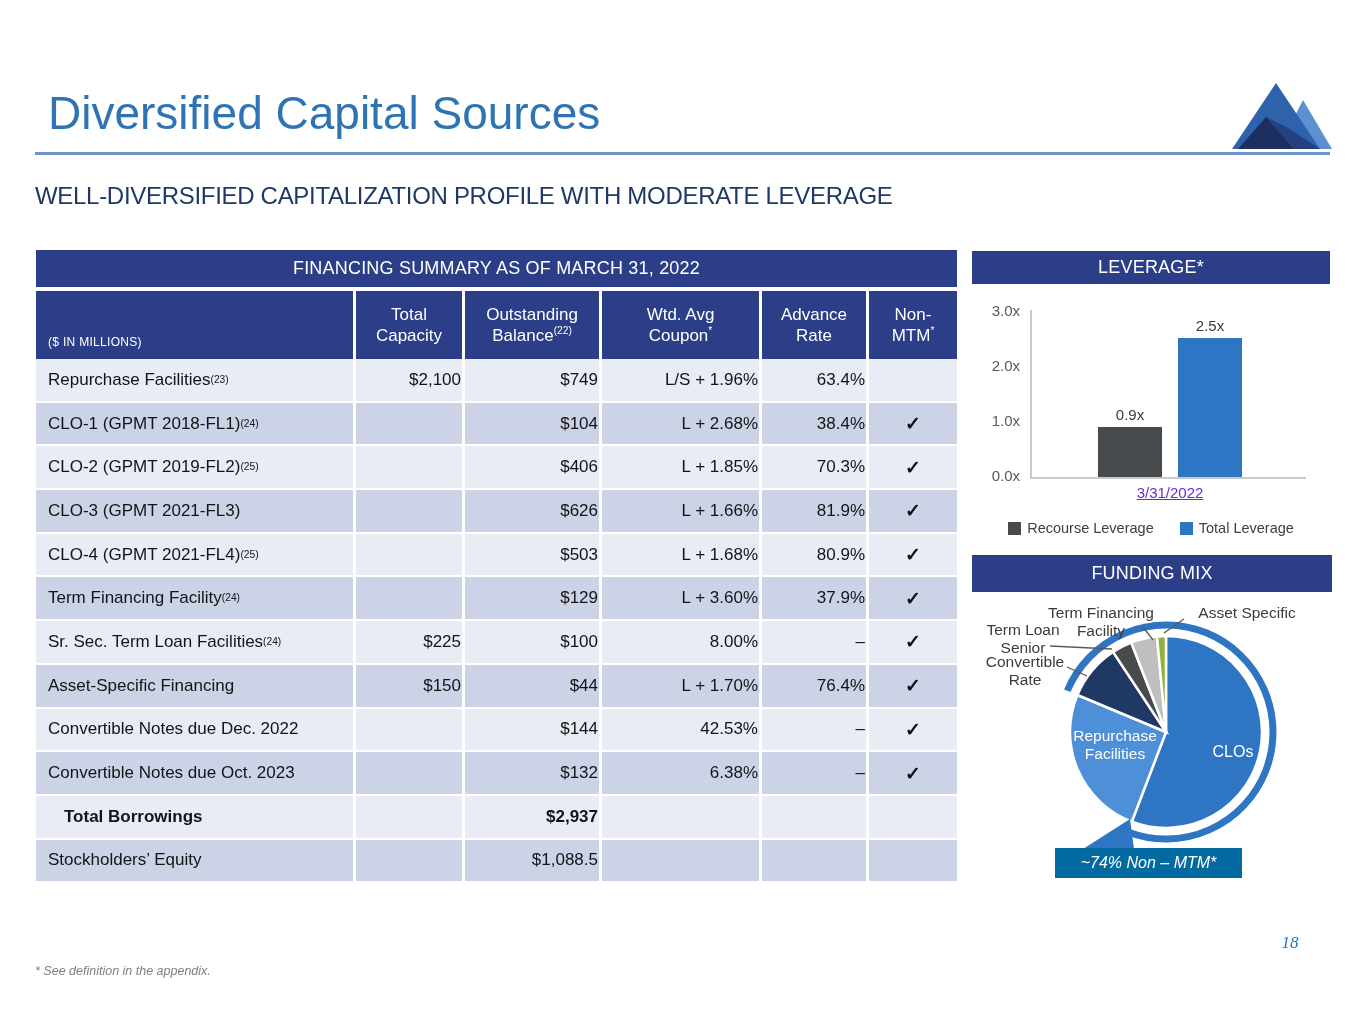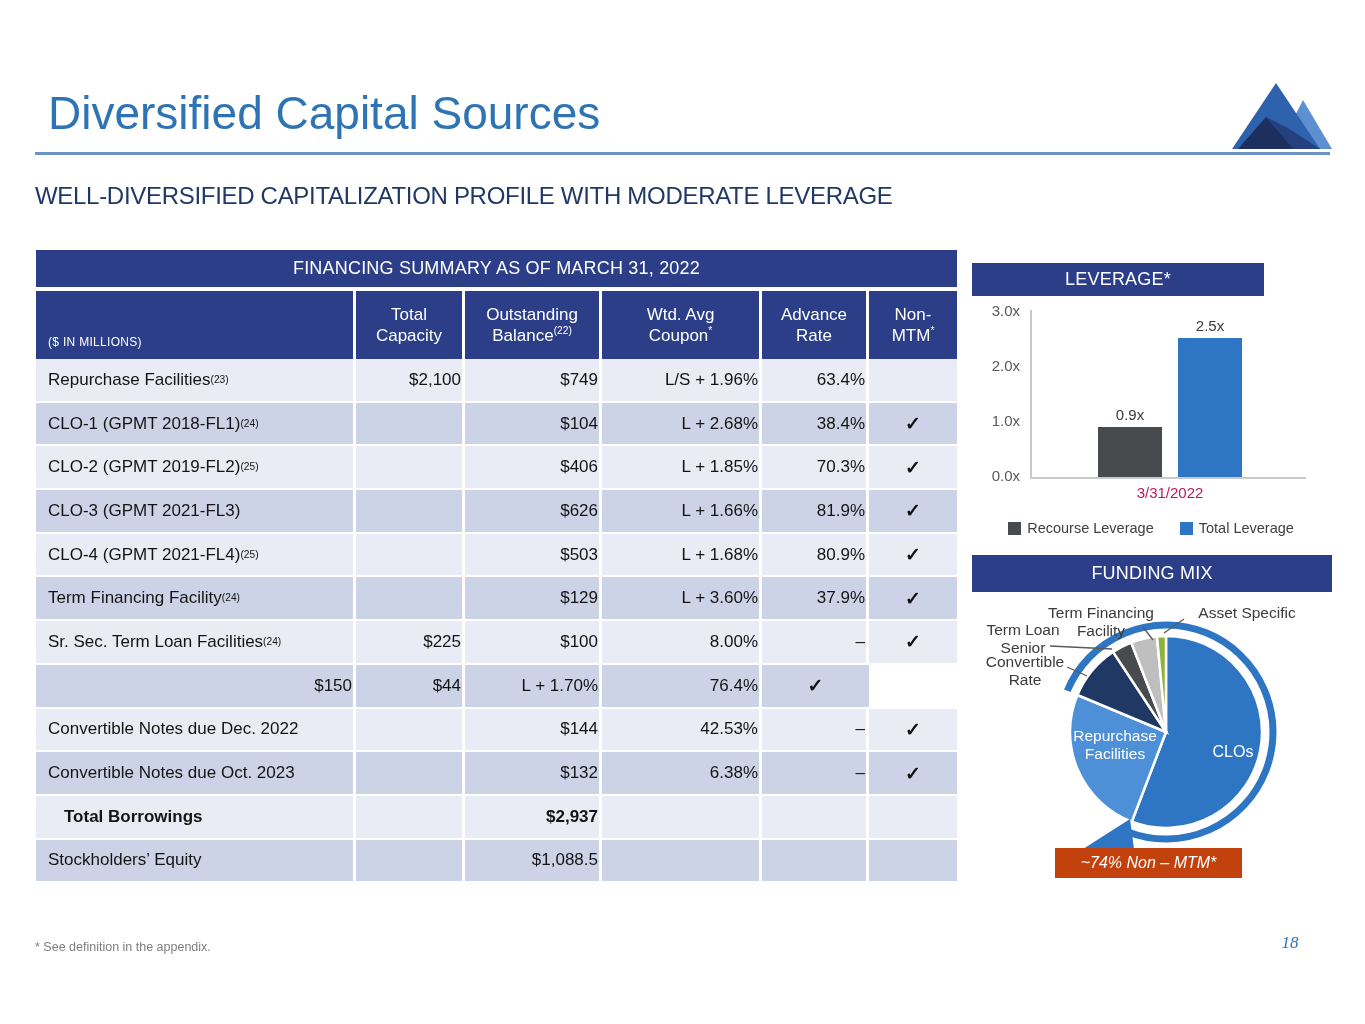--- a/index.html
+++ b/index.html
@@ -31,43 +31,43 @@
                font-size:17px;color:#141414;}
   .t-row > div:last-child{border-right:none;justify-content:center;}
   .t-row .c-label{justify-content:flex-start;padding-left:12px;}
   .t-row .c-num{justify-content:flex-end;padding-right:1px;}
   .t-row.boldrow .c-label{padding-left:28px;font-weight:bold;}
   .t-row.boldrow .c-num{font-weight:bold;}
   sup{font-size:0.60em;line-height:0;}
   .check{font-size:19px;font-weight:bold;color:#111;}
 
   
-  .lev-banner{position:absolute;left:972px;top:251px;width:292px;height:33px;line-height:33px;margin-top:12px;}
+  .lev-banner{position:absolute;left:972px;top:251px;width:358px;height:33px;line-height:33px;}
   .lev-chart{position:absolute;left:972px;top:290px;width:358px;height:262px;}
   .ytick{position:absolute;width:42px;text-align:right;font-size:15px;color:#595959;}
   .axis-v{position:absolute;left:58px;top:20px;width:1.5px;height:167px;background:#C9C9C9;}
   .axis-h{position:absolute;left:58px;top:187px;width:276px;height:1.5px;background:#C9C9C9;}
   .bar{position:absolute;width:64px;}
   .bar-label{position:absolute;width:80px;text-align:center;font-size:15px;color:#3b3b3b;}
-  .xlabel{position:absolute;left:98px;top:194px;width:200px;text-align:center;font-size:15px;color:#be185d;}
+  .xlabel{position:absolute;left:98px;top:194px;width:200px;text-align:center;font-size:15px;color:#6d28d9;text-decoration:underline;}
   .legend{position:absolute;left:0;top:230px;width:358px;display:flex;justify-content:center;gap:26px;}
   .legend .li{display:flex;align-items:center;gap:6px;font-size:14.5px;color:#404040;}
   .legend .sw{width:13px;height:13px;display:inline-block;}
 
   
   .fm-banner{position:absolute;left:972px;top:555px;width:360px;height:37px;line-height:37px;}
   .pie-area{position:absolute;left:965px;top:595px;width:400px;height:305px;}
   .pie-svg{position:absolute;left:0;top:0;}
   .plabel{position:absolute;text-align:center;font-size:15.5px;color:#3b3b3b;line-height:1.15;}
   .plabel.inner{color:#fff;}
-  .callout-banner{position:absolute;left:90px;top:253px;width:187px;height:30px;background:#c2410c;
+  .callout-banner{position:absolute;left:90px;top:253px;width:187px;height:30px;background:#0369a1;
                   color:#fff;font-size:16px;font-style:italic;text-align:center;line-height:30px;}
 
   
-  .footnote{position:absolute;left:35px;top:940px;font-size:12.5px;color:#7F7F7F;}
+  .footnote{position:absolute;left:35px;top:964px;font-size:12.5px;color:#7F7F7F;font-style:italic;}
   .pagenum{position:absolute;left:1270px;top:933px;width:40px;text-align:center;
            font-family:"Liberation Serif",serif;font-style:italic;font-size:17px;color:#2E74B5;}
 </style>
 </head>
 <body>
 
 <div class="slide">
 
   <div class="title">Diversified Capital Sources</div>
   <svg class="logo" viewBox="0 0 100 66">
@@ -182,20 +182,23 @@
           </div>
           <div class="c-num">$225</div>
           <div class="c-num">$100</div>
           <div class="c-num">8.00%</div>
           <div class="c-num">–</div>
           <div>
             <span class="check">✓</span>
           </div>
         </div>
         <div class="t-grid t-row dark">
+          <div class="c-label">
+            <span>Asset-Specific Financing</span>
+          </div>
           <div class="c-num">$150</div>
           <div class="c-num">$44</div>
           <div class="c-num">L + 1.70%</div>
           <div class="c-num">76.4%</div>
           <div>
             <span class="check">✓</span>
           </div>
         </div>
         <div class="t-grid t-row light">
           <div class="c-label">

